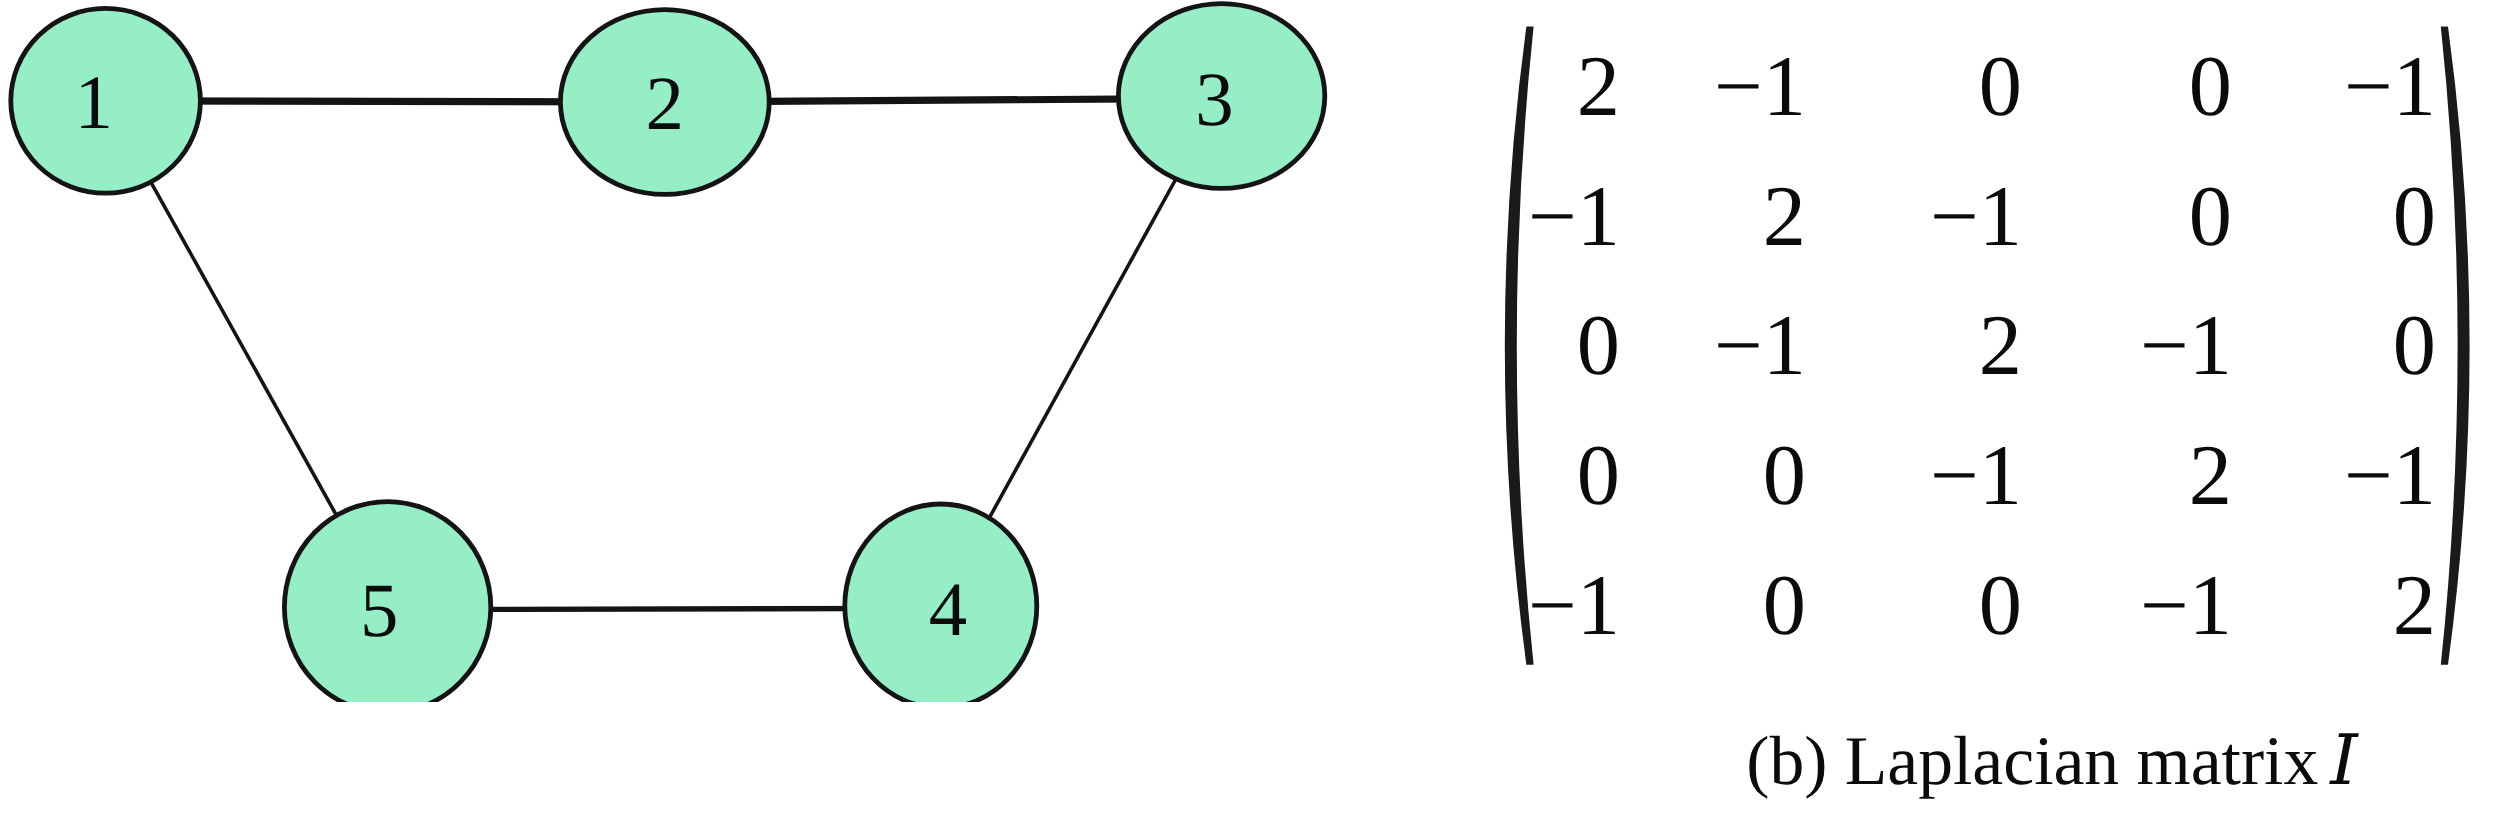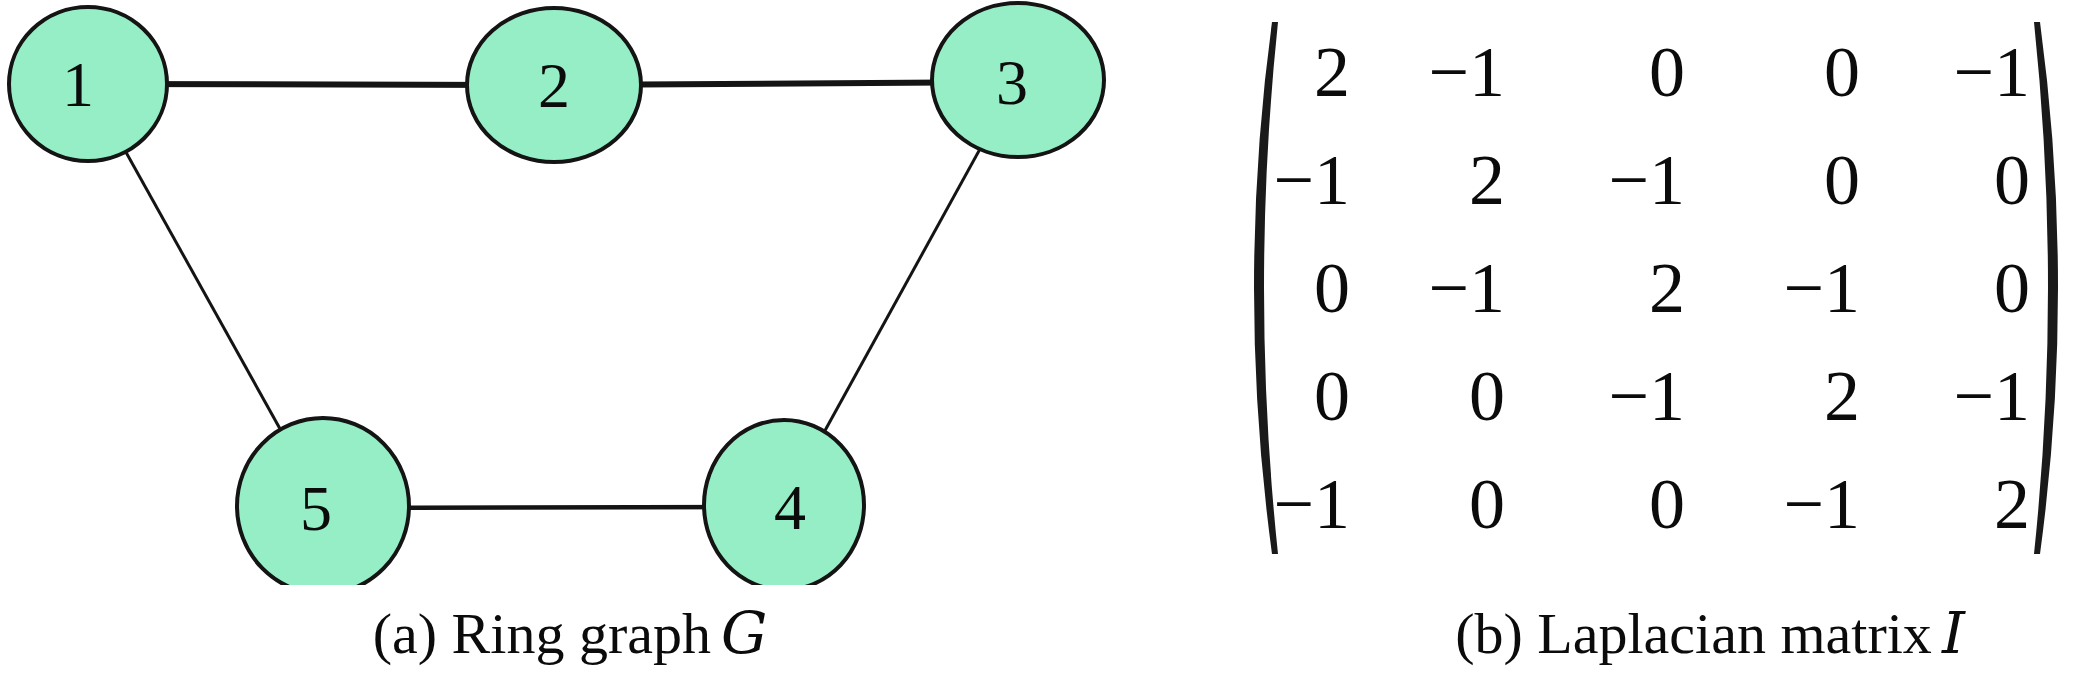--- a/index.html
+++ b/index.html
@@ -131,20 +131,17 @@
     <div class="mcell">0</div>
     <div class="mcell">0</div>
     <div class="mcell">−1</div>
     <div class="mcell">2</div>
   </div>
 
   <svg class="paren" id="paren-right" width="46" height="540" viewBox="0 0 46 540">
     <path d="M8,4 Q44,270 8,536 L2,536 Q30,270 2,4 Z" fill="#1a1a1a"></path>
   </svg>
 
-  <div class="caption" id="caption-a">
-    <span>(a) Ring graph</span><span class="script-letter">G</span>
-  </div>
   <div class="caption" id="caption-b">
     <span>(b) Laplacian matrix</span><span class="script-letter">I</span>
   </div>
 
 </div>
 
 </body></html>

